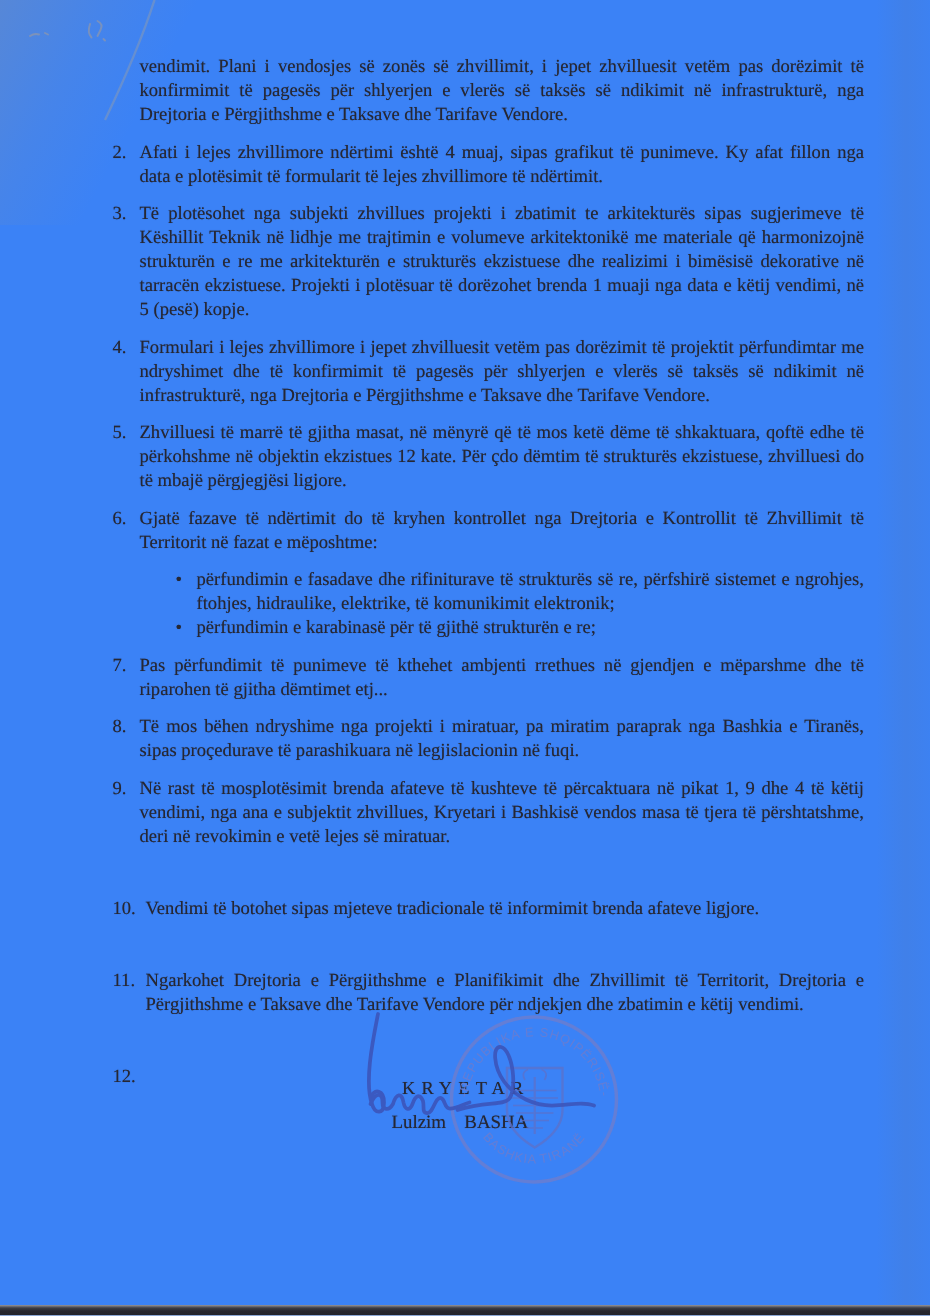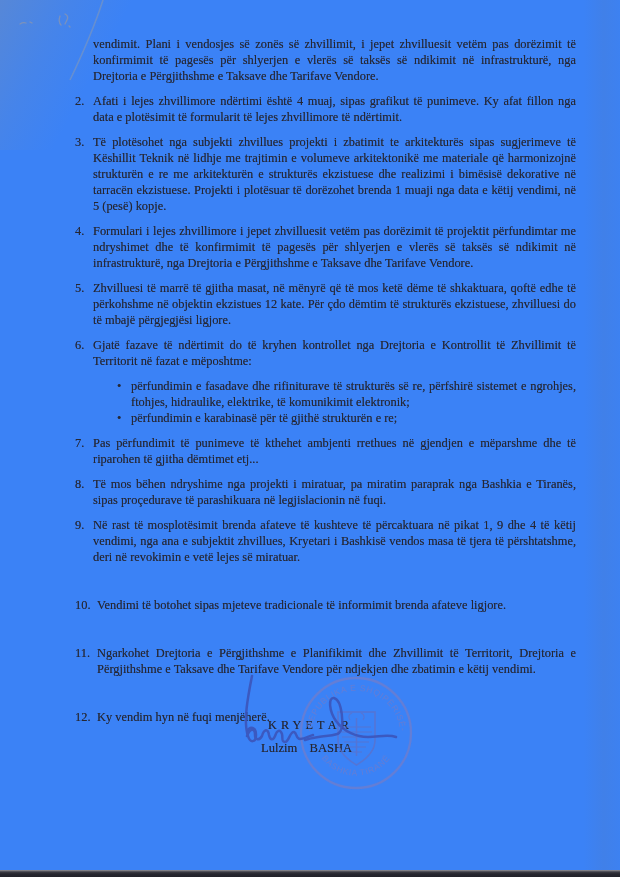--- a/index.html
+++ b/index.html
@@ -93,21 +93,21 @@
         <div class="item"><span class="num">5.</span><span>Zhvilluesi të marrë të gjitha masat, në mënyrë që të mos ketë dëme të shkaktuara, qoftë edhe të përkohshme në objektin ekzistues 12 kate. Për çdo dëmtim të strukturës ekzistuese, zhvilluesi do të mbajë përgjegjësi ligjore.</span></div>
         <div class="item"><span class="num">6.</span><span>Gjatë fazave të ndërtimit do të kryhen kontrollet nga Drejtoria e Kontrollit të Zhvillimit të Territorit në fazat e mëposhtme:</span><div class="bullets">
             <div class="bullet"><span>përfundimin e fasadave dhe rifiniturave të strukturës së re, përfshirë sistemet e ngrohjes, ftohjes, hidraulike, elektrike, të komunikimit elektronik;</span></div>
             <div class="bullet"><span>përfundimin e karabinasë për të gjithë strukturën e re;</span></div>
           </div></div>
         <div class="item"><span class="num">7.</span><span>Pas përfundimit të punimeve të kthehet ambjenti rrethues në gjendjen e mëparshme dhe të riparohen të gjitha dëmtimet etj...</span></div>
         <div class="item"><span class="num">8.</span><span>Të mos bëhen ndryshime nga projekti i miratuar, pa miratim paraprak nga Bashkia e Tiranës, sipas proçedurave të parashikuara në legjislacionin në fuqi.</span></div>
         <div class="item"><span class="num">9.</span><span>Në rast të mosplotësimit brenda afateve të kushteve të përcaktuara në pikat 1, 9 dhe 4 të këtij vendimi, nga ana e subjektit zhvillues, Kryetari i Bashkisë vendos masa të tjera të përshtatshme, deri në revokimin e vetë lejes së miratuar.</span></div>
         <div class="item wide"><span class="num">10.</span><span>Vendimi të botohet sipas mjeteve tradicionale të informimit brenda afateve ligjore.</span></div>
         <div class="item wide"><span class="num">11.</span><span>Ngarkohet Drejtoria e Përgjithshme e Planifikimit dhe Zhvillimit të Territorit, Drejtoria e Përgjithshme e Taksave dhe Tarifave Vendore për ndjekjen dhe zbatimin e këtij vendimi.</span></div>
-        <div class="item wide"><span class="num">12.</span><span>Ky vendim hyn në fuqi menjëherë.</span></div>
+        <div class="item wide"><span class="num">12.</span></div>
       </div>
   </div>
 
   <div class="sig-title">KRYETAR</div>
   <div class="sig-name">Lulzim BASHA</div>
 
   <svg class="stamp" width="126" height="126" viewBox="0 0 126 126">
     <defs>
       <path id="arcTop" d="M 18 71 A 44.5 44.5 0 1 1 106 71"></path>
       <path id="arcBottom" d="M 23 79 A 42.5 42.5 0 0 0 101 79"></path>

